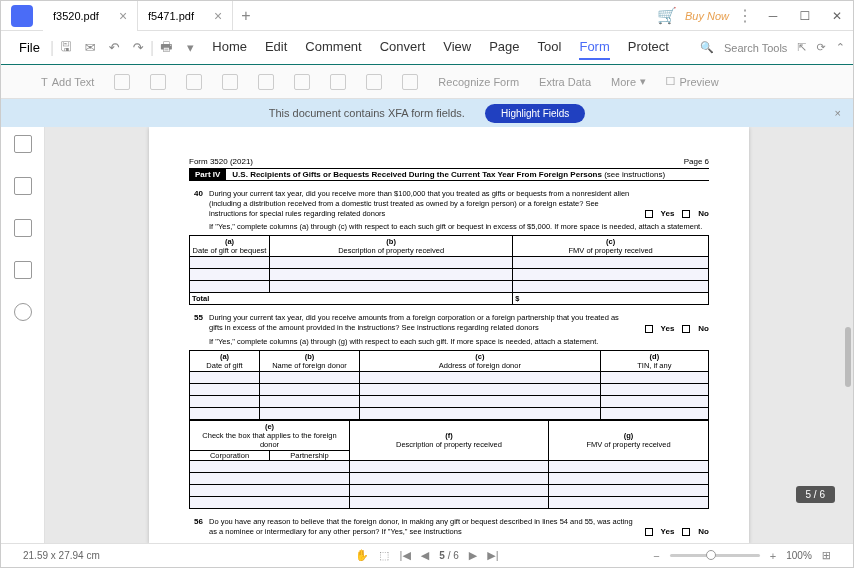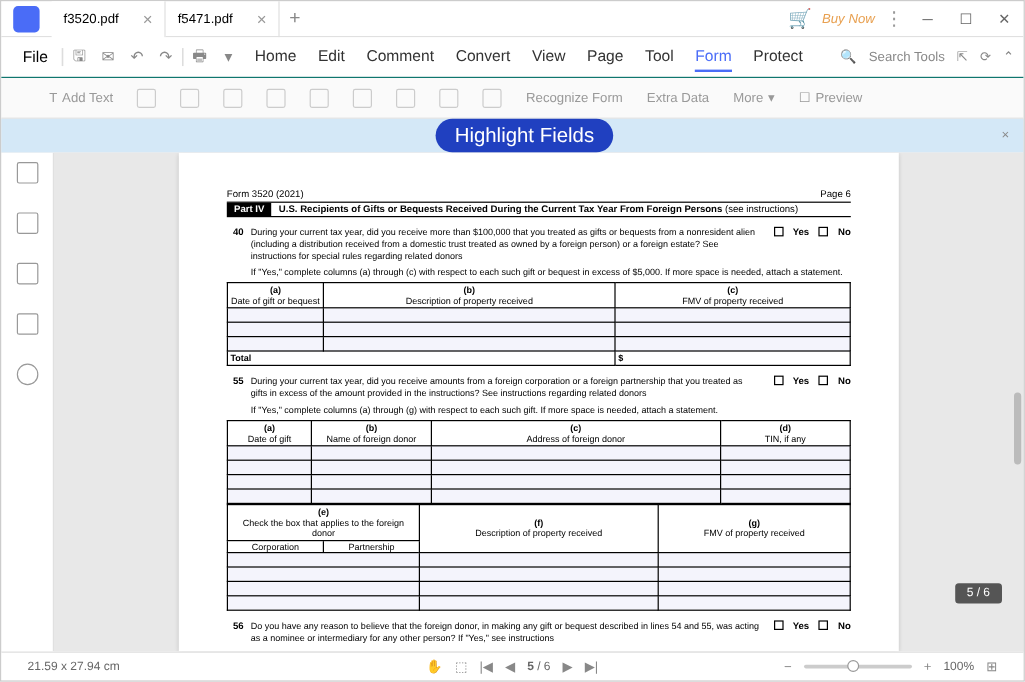--- a/index.html
+++ b/index.html
@@ -17,36 +17,36 @@
 .menu-file{font-size:13px;padding:0 10px}
 .menu-icon{width:24px;height:24px;display:flex;align-items:center;justify-content:center;color:#888;font-size:13px}
 .menu-tabs{display:flex;gap:18px;margin-left:10px}
 .menu-tab{font-size:13px;color:#333;padding:4px 0}
 .menu-tab.active{color:#4a6cf7;border-bottom:2px solid #4a6cf7}
 .menu-right{margin-left:auto;display:flex;align-items:center;gap:10px;color:#888;font-size:11px}
 .toolbar{height:34px;display:flex;align-items:center;background:#fafafa;border-bottom:1px solid #e0e0e0;padding:0 40px;gap:20px;color:#999;font-size:11px}
 .tb-item{display:flex;align-items:center;gap:4px}
 .tb-icon{width:16px;height:16px;border:1px solid #ccc;border-radius:2px}
 .banner{height:28px;background:#d4e8f7;display:flex;align-items:center;justify-content:center;font-size:11px;color:#555;position:relative}
-.highlight-btn{background:#2040c0;color:#fff;border-radius:14px;padding:4px 16px;margin-left:20px;font-size:17px}
+.highlight-btn{background:#2040c0;color:#fff;border-radius:14px;padding:4px 16px;margin-left:20px;font-size:10px}
 .banner-close{position:absolute;right:12px;color:#888}
 .main{flex:1;display:flex;overflow:hidden}
 .sidebar{width:44px;background:#fff;border-right:1px solid #e0e0e0;display:flex;flex-direction:column;align-items:center;padding-top:8px;gap:24px;color:#888}
 .sidebar-icon{width:18px;height:18px;border:1.5px solid #999;border-radius:2px}
 .docarea{flex:1;background:#e8e8e8;display:flex;justify-content:center;overflow:auto;position:relative}
 .page{width:600px;background:#fff;margin-top:0;padding:30px 40px 10px;font-size:8px;box-shadow:0 1px 4px rgba(0,0,0,.2)}
 .page-header{display:flex;justify-content:space-between;font-size:8px;margin-bottom:2px}
 .part-row{display:flex;border-top:1.5px solid #000;border-bottom:1px solid #000}
 .part-badge{background:#000;color:#fff;padding:1px 6px;font-size:8px;font-weight:bold}
 .part-title{padding:1px 6px;font-size:8px;font-weight:bold}
 .see-inst{font-weight:normal}
 .q-block{display:flex;margin-top:8px}
 .q-num{width:20px;font-size:8px;font-weight:bold;text-align:right;padding-right:6px}
 .q-text{flex:1;font-size:7.5px;line-height:1.3}
-.yn{display:flex;gap:8px;font-size:8px;align-items:flex-start;margin-left:10px}
+.yn{display:flex;gap:8px;font-size:8px;align-items:flex-end;margin-left:10px}
 .chk{width:8px;height:8px;border:1px solid #000;display:inline-block}
 .note{font-size:7.5px;margin:4px 0 4px 20px}
 table{width:100%;border-collapse:collapse;font-size:7.5px}
 th,td{border:1px solid #000;padding:1px 2px;text-align:center;background:#f4f4fc}
 th{font-weight:normal;background:#fff}
 .total-row td{background:#fff;text-align:left;font-weight:bold}
 .tblB th:first-child{width:80px}
 .tblC th:nth-child(1){width:70px}
 .tblC th:nth-child(2){width:100px}
 .tblD th:nth-child(1){width:160px}
@@ -131,20 +131,21 @@
       <span>Recognize Form</span>
     </div>
   <div class="tb-item">
       <span>Extra Data</span>
     </div>
   <div class="tb-item"><span>More</span>▾</div>
   <div class="tb-item">☐<span>Preview</span></div>
 </div>
 
 <div class="banner">
+  <span>This document contains XFA form fields.</span>
   <span class="highlight-btn">Highlight Fields</span>
   <span class="banner-close">×</span>
 </div>
 
 <div class="main">
   <div class="sidebar">
     <div class="sidebar-icon"></div>
     <div class="sidebar-icon"></div>
     <div class="sidebar-icon"></div>
     <div class="sidebar-icon"></div>

